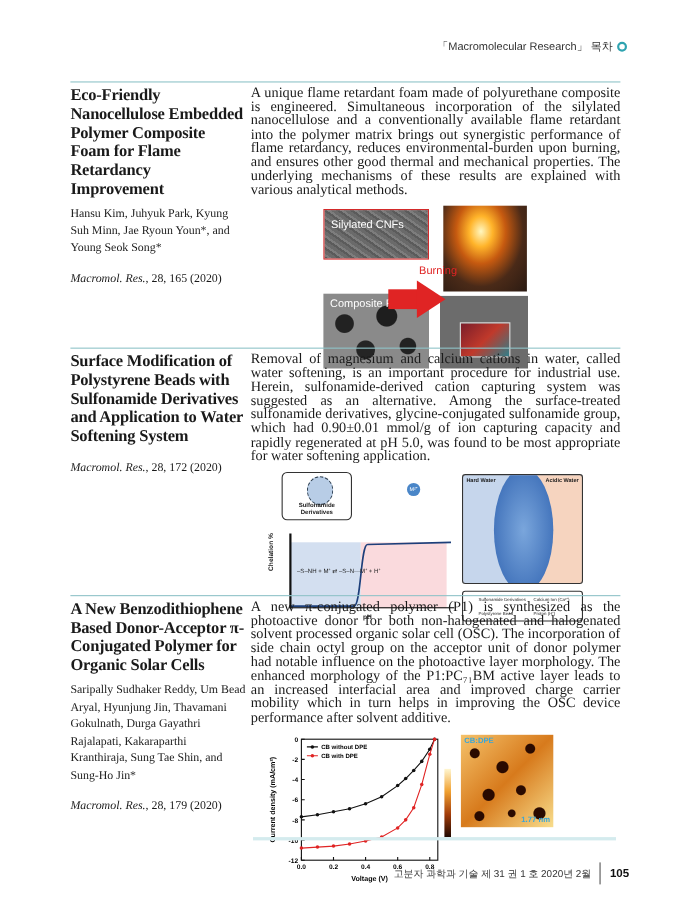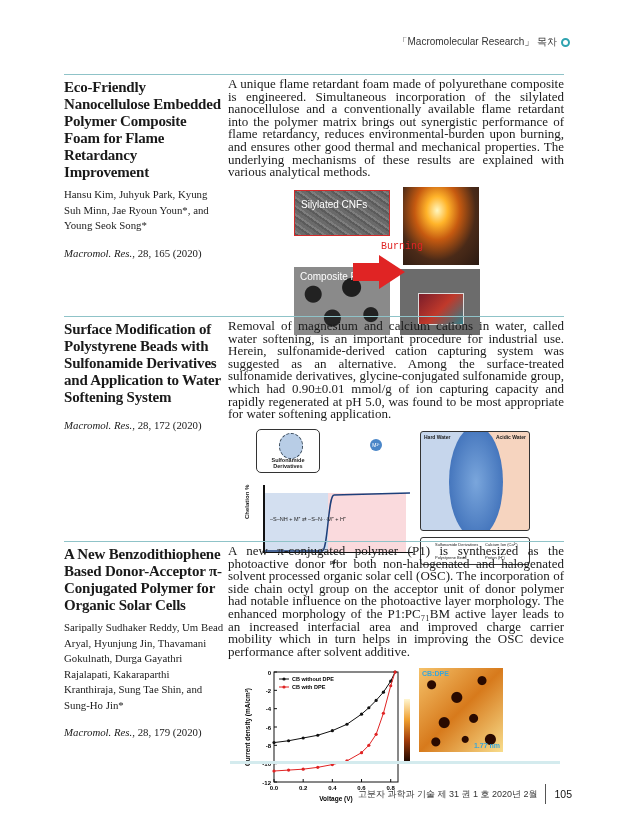--- a/index.html
+++ b/index.html
@@ -44,21 +44,21 @@
                 radial-gradient(circle at 40% 75%, #252525 8px, transparent 9px),
                 radial-gradient(circle at 80% 70%, #222 7px, transparent 8px),
                 #8a8a8a; }
   .fig1 .sem2 span { position: absolute; left: 6px; top: 4px; color: #fff; font-family: "Liberation Sans", sans-serif; font-size: 10px; }
   .fig1 .sem3 { position: absolute; left: 109px; top: 84px; width: 80px; height: 66px; background: #6c6c6c; }
   .fig1 .sem3 .inset { position: absolute; left: 18px; top: 24px; width: 46px; height: 32px;
     background: linear-gradient(135deg, #7a1d2a, #c0392b 50%, #2f7f8a); border: 1px solid #ddd; }
   .fig1 .arrow { position: absolute; left: 88px; top: 70px; width: 0; height: 0;
     border-top: 17px solid transparent; border-bottom: 17px solid transparent; border-left: 26px solid #e02424; }
   .fig1 .arrow-body { position: absolute; left: 62px; top: 78px; width: 28px; height: 18px; background: #e02424; }
-  .fig1 .burning { position: absolute; left: 90px; top: 56px; color: #e02424; font-family: Liberation Mono, monospace; font-size: 10px; text-align: center; }
+  .fig1 .burning { position: absolute; left: 90px; top: 56px; color: #e02424; font-family: Liberation Sans, sans-serif; font-size: 10px; text-align: center; }
 
   
   .fig2 { width: 324px; height: 140px; margin-left: 22px; position: relative; font-family: "Liberation Sans", sans-serif; }
   .fig2 .deriv-box { position: absolute; left: 6px; top: 2px; width: 64px; height: 44px; border: 1.5px solid #333; border-radius: 5px; background: #fff; }
   .fig2 .deriv-box .blob { position: absolute; left: 22px; top: 3px; width: 24px; height: 26px; border-radius: 50%; background: #b8cde6; border: 1px dashed #345; }
   .fig2 .deriv-box .label { position: absolute; left: 0; bottom: 3px; width: 100%; text-align: center; font-size: 5.5px; font-weight: bold; }
   .fig2 .chem { position: absolute; left: 76px; top: 6px; width: 90px; height: 40px; font-size: 6px; color: #333; }
   .fig2 .chem .m { position: absolute; left: 44px; top: 6px; width: 12px; height: 12px; border-radius: 50%; background: #4a86c8; color: #fff; font-size: 5px; text-align: center; line-height: 12px; }
   .fig2 .plot { position: absolute; left: 10px; top: 62px; width: 146px; height: 68px; }
   .fig2 .plot .blue { position: absolute; left: 4px; top: 4px; width: 64px; height: 60px; background: #d3dff0; }
@@ -90,21 +90,21 @@
       radial-gradient(circle at 20% 88%, #2a0a00 4px, transparent 5px),
       radial-gradient(circle at 55% 85%, #2a0a00 3px, transparent 4px),
       linear-gradient(135deg, #f5c26a, #d77a1c 50%, #f8dd8c); }
   .fig3 .afm .tl { position: absolute; left: 3px; top: 2px; font-size: 7px; color: #3aa6d8; font-weight: bold; }
   .fig3 .afm .br { position: absolute; right: 3px; bottom: 3px; font-size: 7px; color: #3aa6d8; font-weight: bold; }
   .fig3 .cbar { position: absolute; left: 166px; top: 35px; width: 6px; height: 62px;
     background: linear-gradient(#fff6d0, #f0a030, #a23c0a, #200800); }
 
   .footer { position: absolute; top: 784px; right: 50px; font-family: "Liberation Sans", sans-serif; font-size: 9px; color: #333; display: flex; align-items: center; }
   .footer .sep { width: 1px; height: 20px; background: #555; margin: 0 8px; }
-  .footer .page { font-weight: normal; font-size: 10.5px; color: #111; }
+  .footer .page { font-weight: bold; font-size: 10.5px; color: #111; }
   .footer-rule { position: absolute; left: 230px; top: 761px; width: 330px; height: 3px; background: #d4ebee; }
 </style>
 </head>
 <body>
 
 <div class="running-header">
   <span>「Macromolecular Research」 목차</span>
   <span class="dot"></span>
 </div>
 

